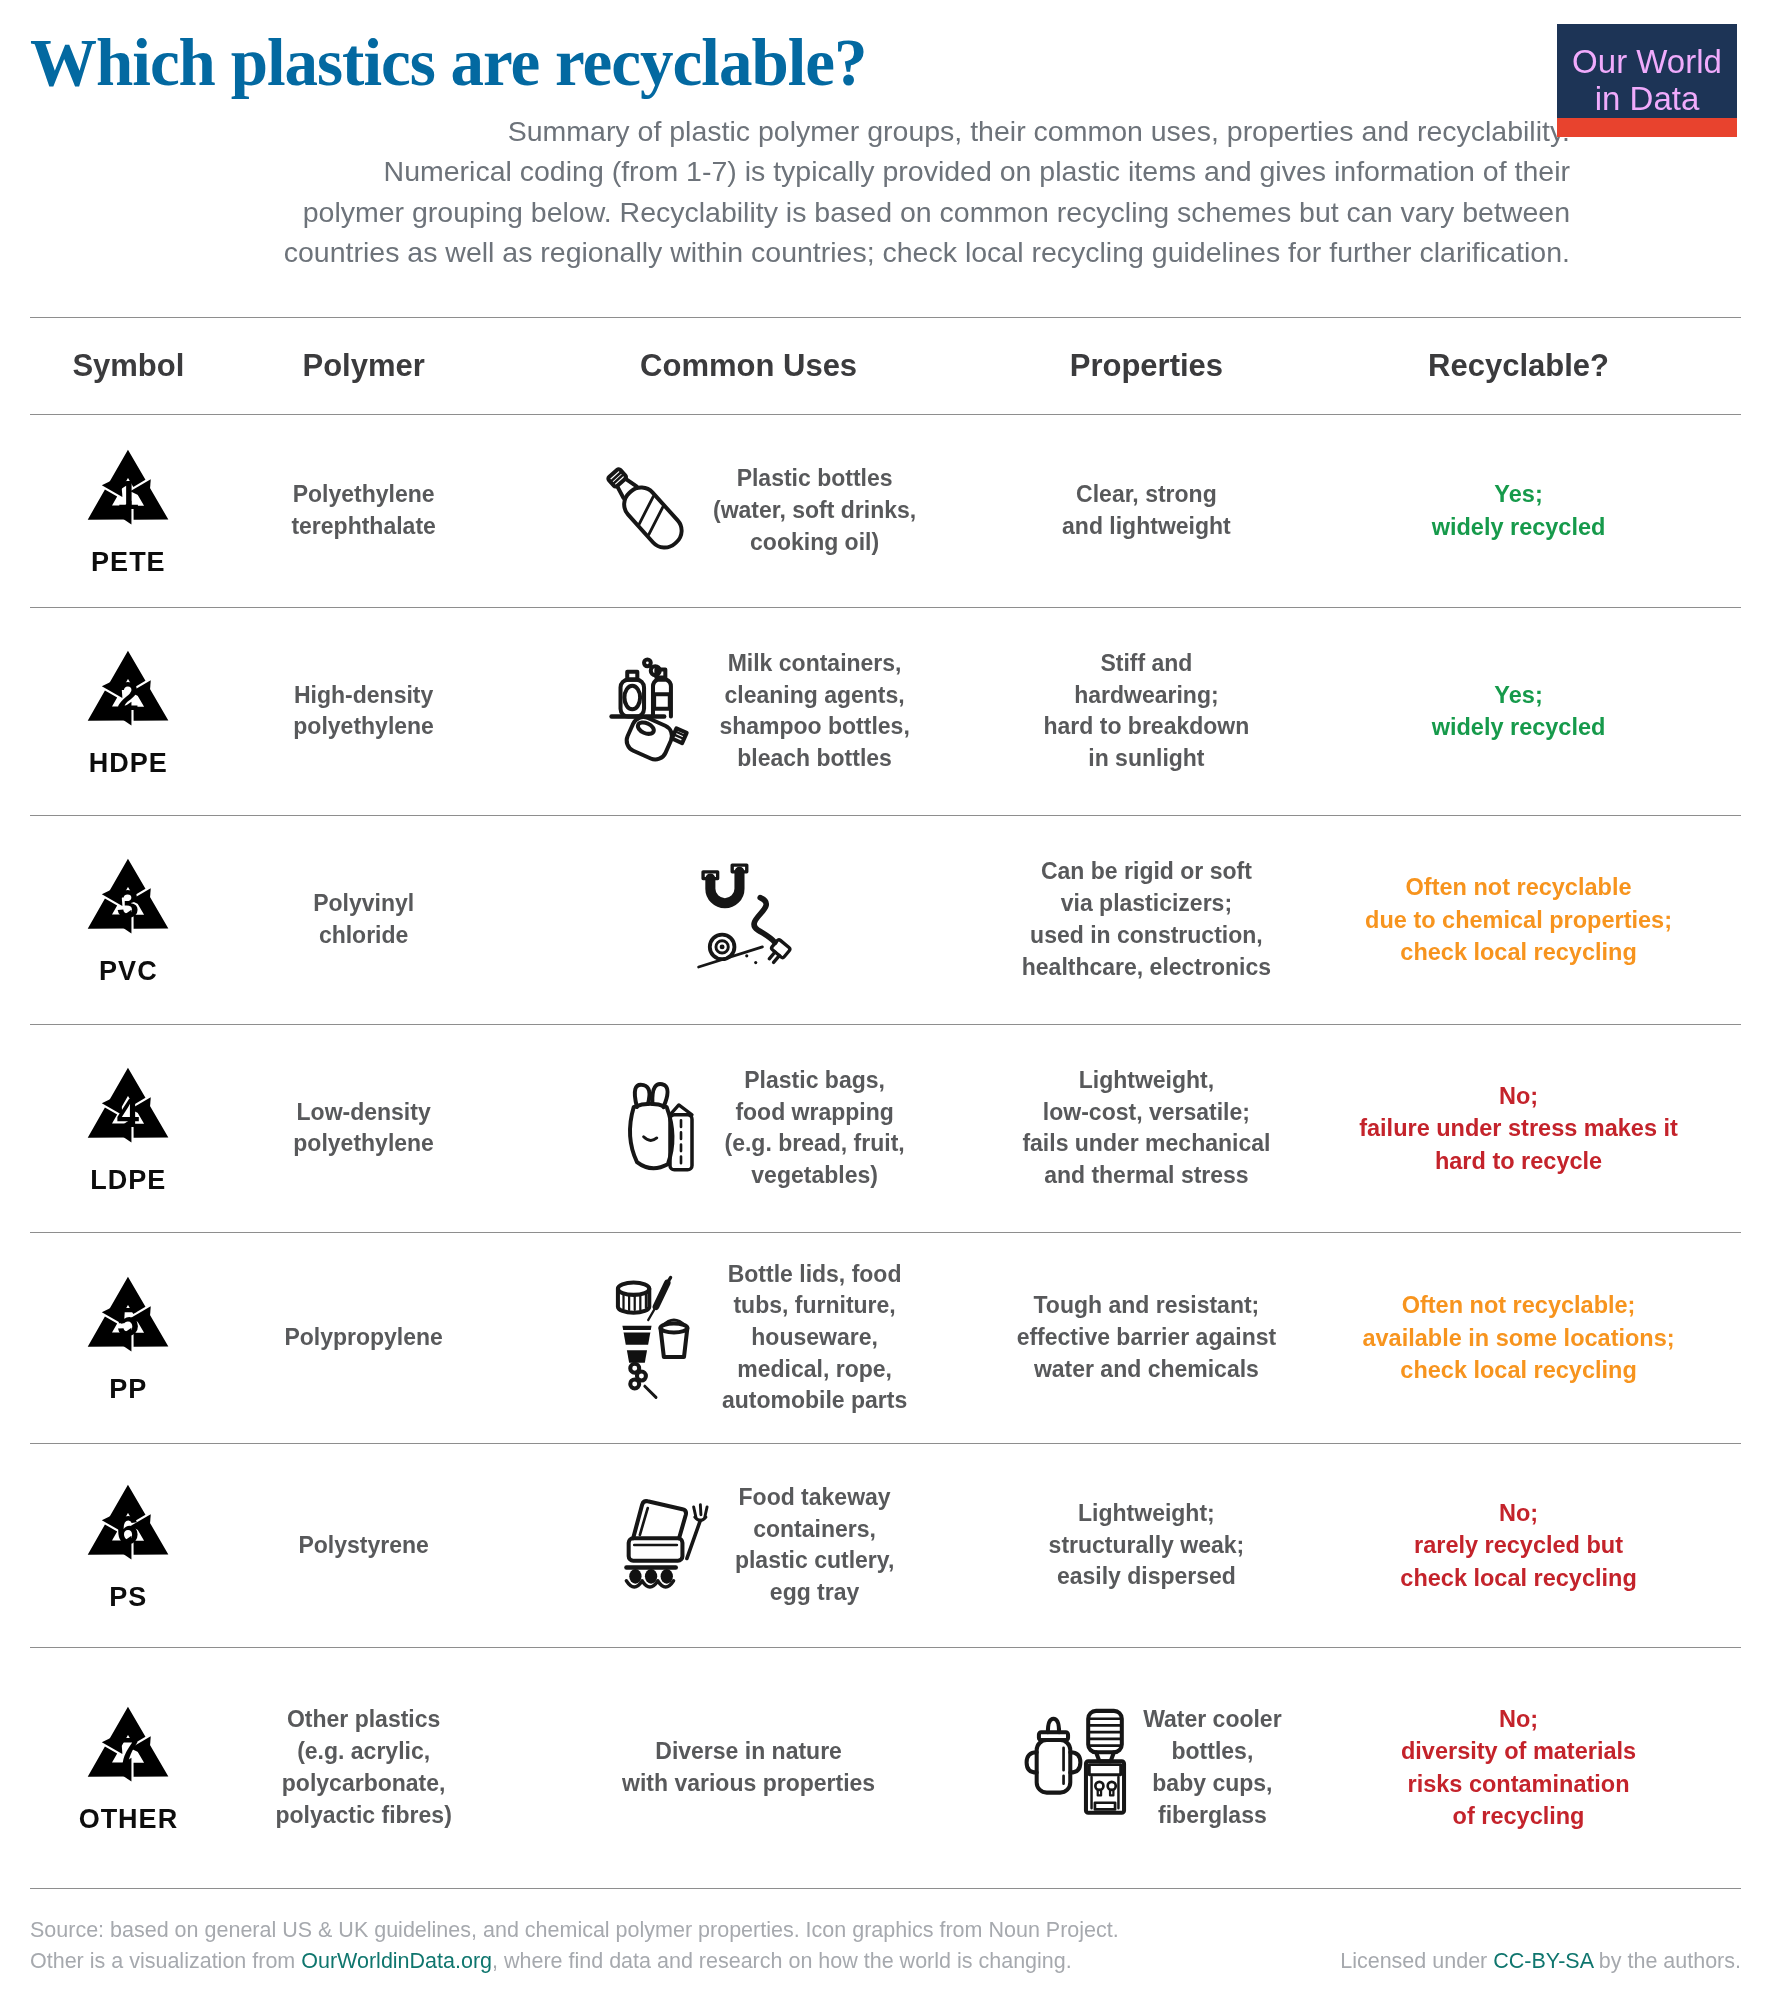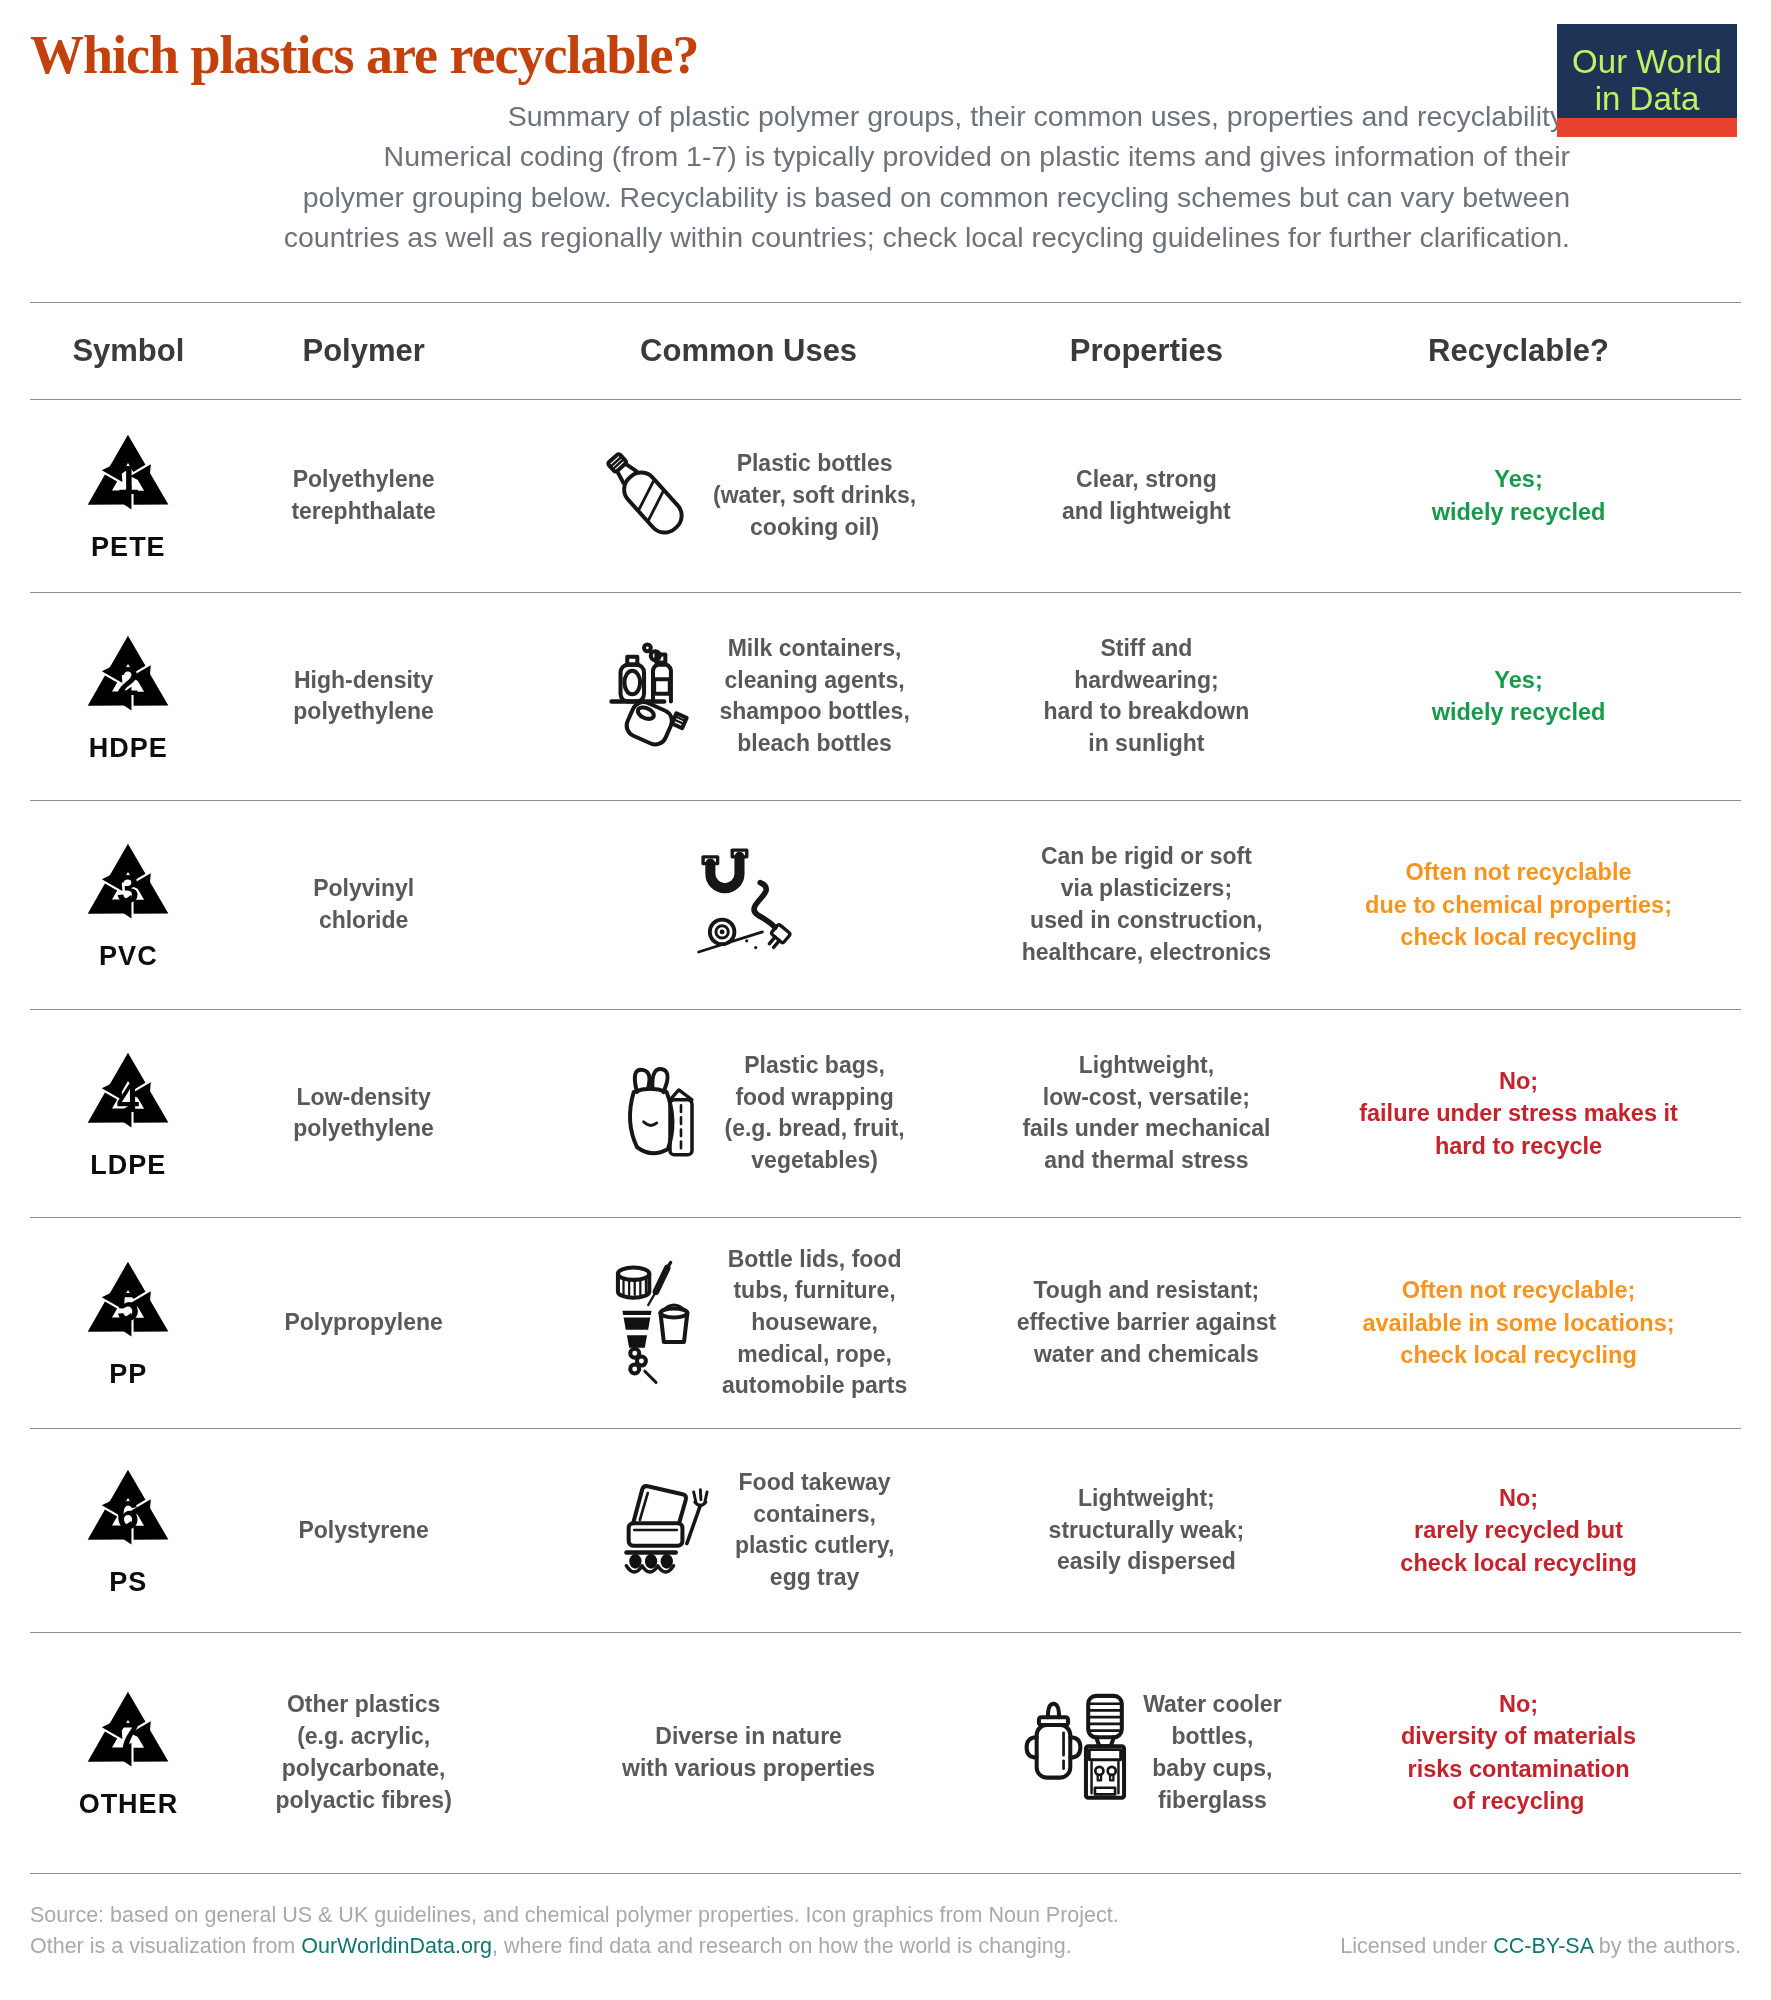--- a/index.html
+++ b/index.html
@@ -9,41 +9,41 @@
     color:#58595b;
     position:relative;
     overflow:hidden;
   }
   .page{padding:18px 30px 0 30px;}
 
   
   .top{position:relative;}
   .title{
     font-family:"Liberation Serif","DejaVu Serif",serif;
-    font-size:54px;
-    color:#c2410c;
+    font-size:67px;
+    color:#0369a1;
     letter-spacing:-1px;
     margin:6px 0 10px 0;
     font-weight:600;
   }
   .subtitle{
     font-family:Liberation Sans, sans-serif;
     font-size:28.5px;
     line-height:1.42;
     color:#6d737a;
     white-space:pre-line;
     max-width:1540px;
     text-align:right;
   }
   .logo{
     position:absolute;top:0;right:4px;
     width:180px;height:113px;
     background:#1d3456;
     display:flex;flex-direction:column;align-items:center;justify-content:center;
-    color:#bef264;
+    color:#f0abfc;
   }
   .logo .l1,.logo .l2{font-size:33px;font-weight:500;line-height:1.1;letter-spacing:0;}
   .logo .bar{position:absolute;left:0;right:0;bottom:0;height:19px;background:#e8432e;}
 
   
   .table{margin-top:44px;border-top:1px solid #8e8e8e;border-bottom:1px solid #8e8e8e;}
   .trow{
     display:grid;
     grid-template-columns:11.5% 16% 29% 17.5% 26%;
     align-items:center;

